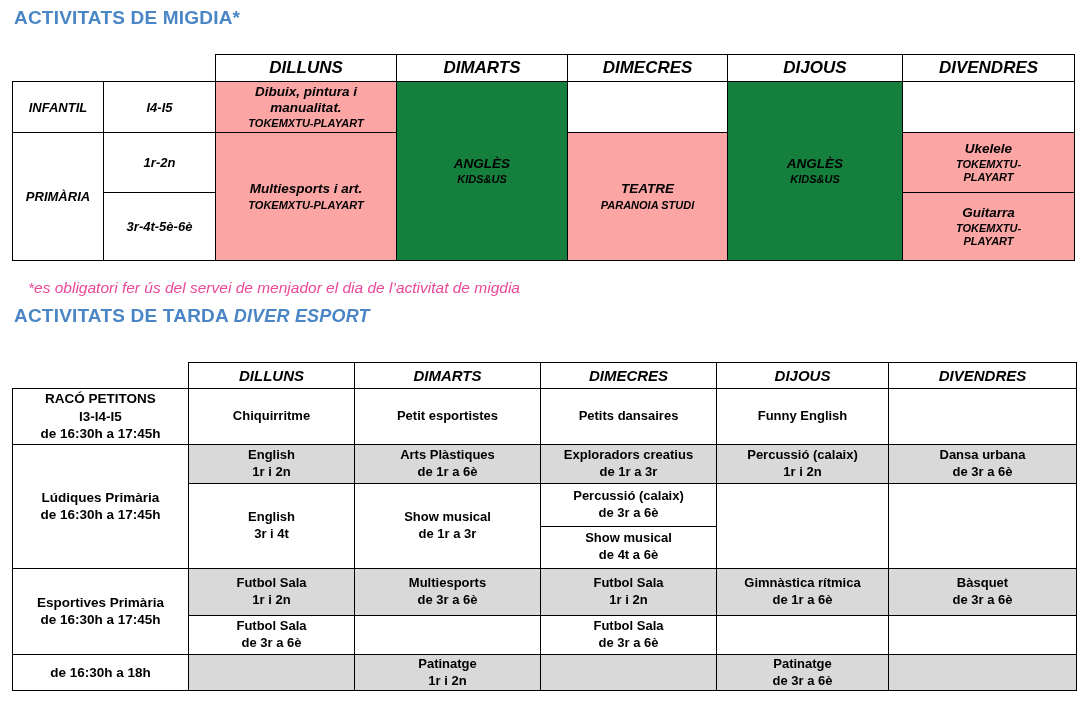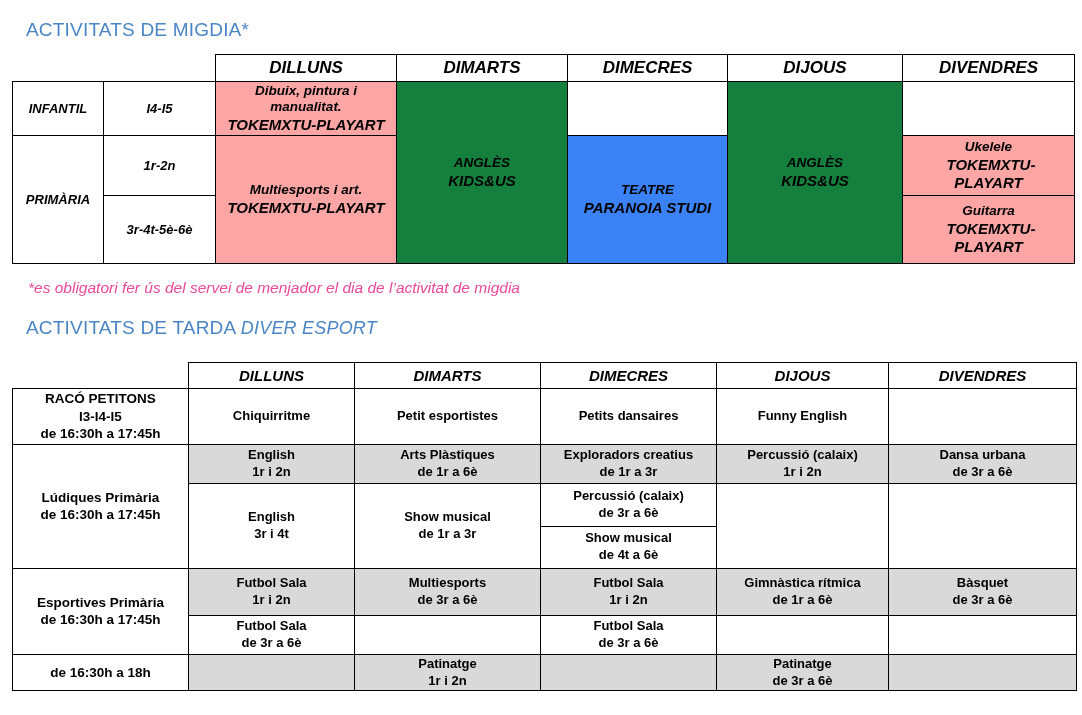--- a/index.html
+++ b/index.html
@@ -7,22 +7,22 @@
   body {
     width: 1082px; height: 715px;
     position: relative;
     background: #ffffff;
     color: #000;
     font-family: "Liberation Sans", sans-serif;
   }
 
   .doc-title {
     position: absolute; left: 14px;
-    margin: 12px;
-    font-size: 19px; font-weight: normal;
+    margin: 0;
+    font-size: 19px; font-weight: bold;
     color: #4a86c6; letter-spacing: 0.2px;
   }
   #title-migdia { top: 7px; }
   #title-tarda  { top: 305px; }
   #title-tarda .suffix { font-size: 18px; font-style: italic; }
 
   .note {
     position: absolute; left: 14px; top: 265px;
     margin: 14px;
     font-size: 15.5px; font-style: italic; color: #ec4899;
@@ -36,33 +36,33 @@
   td {
     border: 1px solid #000;
     text-align: center; vertical-align: middle;
     padding: 1px 3px; overflow: hidden;
   }
   td.nob { border: none; background: #fff; }
 
   
   .bg-pink   { background: #fca5a5; }
   .bg-blue   { background: #15803d; }
-  .bg-yellow { background: #3b82f6; }
+  .bg-yellow { background: #fca5a5; }
   .bg-gray   { background: #d9d9d9; }
 
   
   .t1 { left: 12px; top: 54px; width: 1062px; }
   .t1 tr.hr { height: 27px; }
   .t1 tr.r1 { height: 51px; }
   .t1 tr.r2 { height: 60px; }
   .t1 tr.r3 { height: 68px; }
   .t1 .day { font-size: 17px; font-weight: bold; font-style: italic; }
   .t1 .rowlabel { font-size: 13px; font-weight: bold; font-style: italic; }
   .t1 .act .t { font-size: 13.5px; font-weight: bold; font-style: italic; line-height: 1.2; }
-  .t1 .act .s { font-size: 15px;  font-weight: bold; font-style: italic; line-height: 1.2; margin-top: 1px; }
+  .t1 .act .s { font-size: 11px;  font-weight: bold; font-style: italic; line-height: 1.2; margin-top: 1px; }
   .t1 .narrow .s { max-width: 84px; margin-left: auto; margin-right: auto; }
 
   
   .t2 { left: 12px; top: 362px; width: 1064px; }
   .t2 tr.hr    { height: 26px; }
   .t2 tr.rraco { height: 50px; margin-left: 40px; }
   .t2 tr.rlA   { height: 39px; }
   .t2 tr.rlB   { height: 43px; }
   .t2 tr.rlC   { height: 42px; }
   .t2 tr.reA   { height: 47px; }

